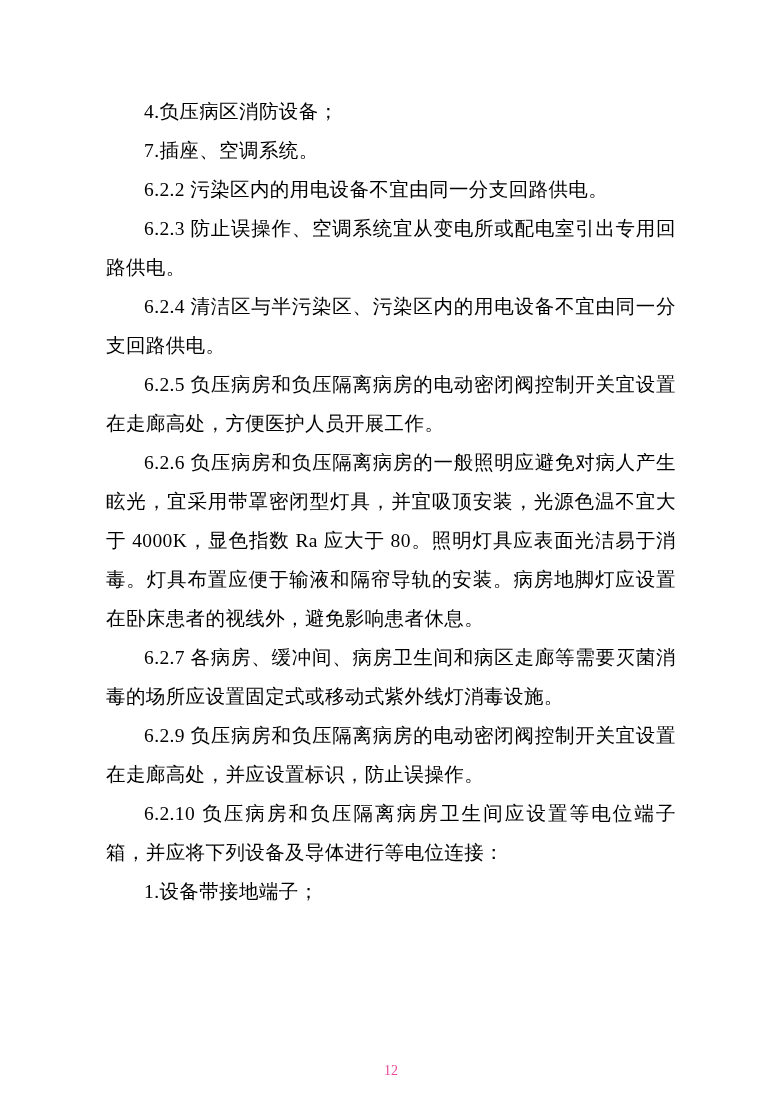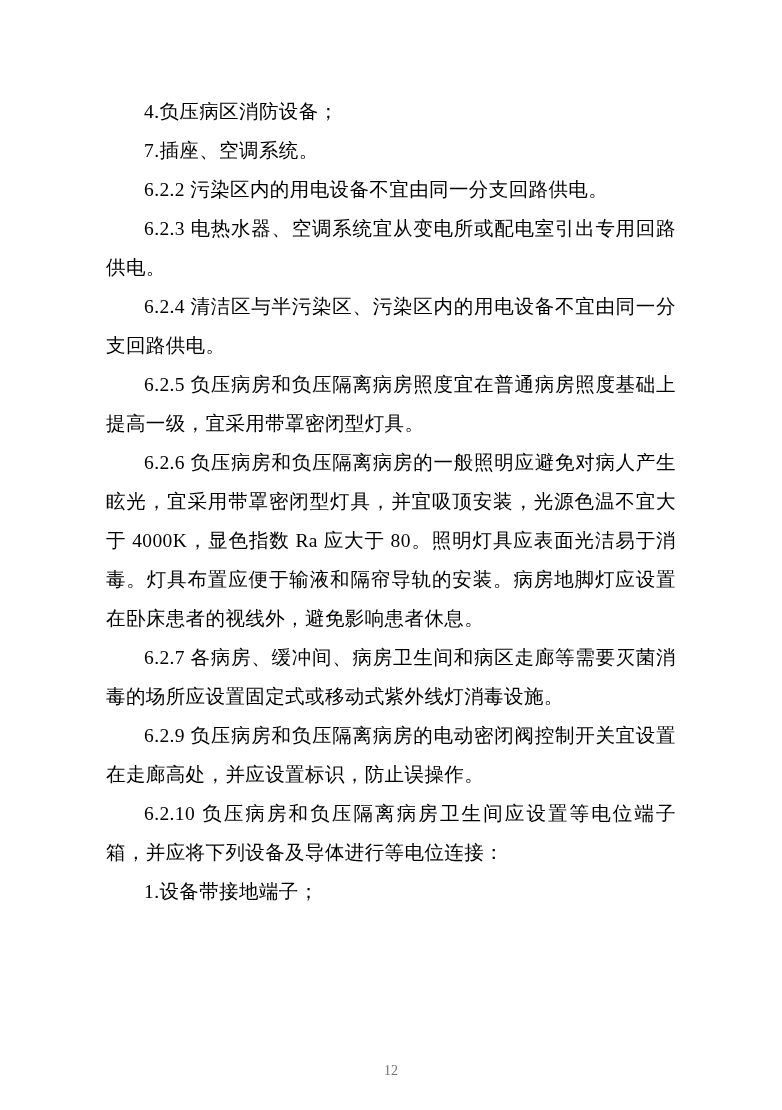--- a/index.html
+++ b/index.html
@@ -32,35 +32,35 @@
     text-indent: 38px;
     letter-spacing: 0.4px;
   }
   .footer {
     position: absolute;
     left: 0;
     top: 1063px;
     width: 782px;
     text-align: center;
     font-size: 14px;
-    color: #737373;
+    color: #ec4899;
     font-family: "Liberation Serif", "DejaVu Serif", serif;
   }
 </style>
 </head>
 <body>
 
 <div class="page">
   <div class="content">
     <p class="para">4.负压病区消防设备；</p>
     <p class="para">7.插座、空调系统。</p>
     <p class="para">6.2.2 污染区内的用电设备不宜由同一分支回路供电。</p>
-    <p class="para">6.2.3 电热水器、空调系统宜从变电所或配电室引出专用回路供电。</p>
+    <p class="para">6.2.3 防止误操作、空调系统宜从变电所或配电室引出专用回路供电。</p>
     <p class="para">6.2.4 清洁区与半污染区、污染区内的用电设备不宜由同一分支回路供电。</p>
-    <p class="para">6.2.5 负压病房和负压隔离病房照度宜在普通病房照度基础上提高一级，宜采用带罩密闭型灯具。</p>
+    <p class="para">6.2.5 负压病房和负压隔离病房的电动密闭阀控制开关宜设置在走廊高处，方便医护人员开展工作。</p>
     <p class="para">6.2.6 负压病房和负压隔离病房的一般照明应避免对病人产生眩光，宜采用带罩密闭型灯具，并宜吸顶安装，光源色温不宜大于 4000K，显色指数 Ra 应大于 80。照明灯具应表面光洁易于消毒。灯具布置应便于输液和隔帘导轨的安装。病房地脚灯应设置在卧床患者的视线外，避免影响患者休息。</p>
     <p class="para">6.2.7 各病房、缓冲间、病房卫生间和病区走廊等需要灭菌消毒的场所应设置固定式或移动式紫外线灯消毒设施。</p>
     <p class="para">6.2.9 负压病房和负压隔离病房的电动密闭阀控制开关宜设置在走廊高处，并应设置标识，防止误操作。</p>
     <p class="para">6.2.10 负压病房和负压隔离病房卫生间应设置等电位端子箱，并应将下列设备及导体进行等电位连接：</p>
     <p class="para">1.设备带接地端子；</p>
   </div>
   <div class="footer">12</div>
 </div>
 
 </body></html>

